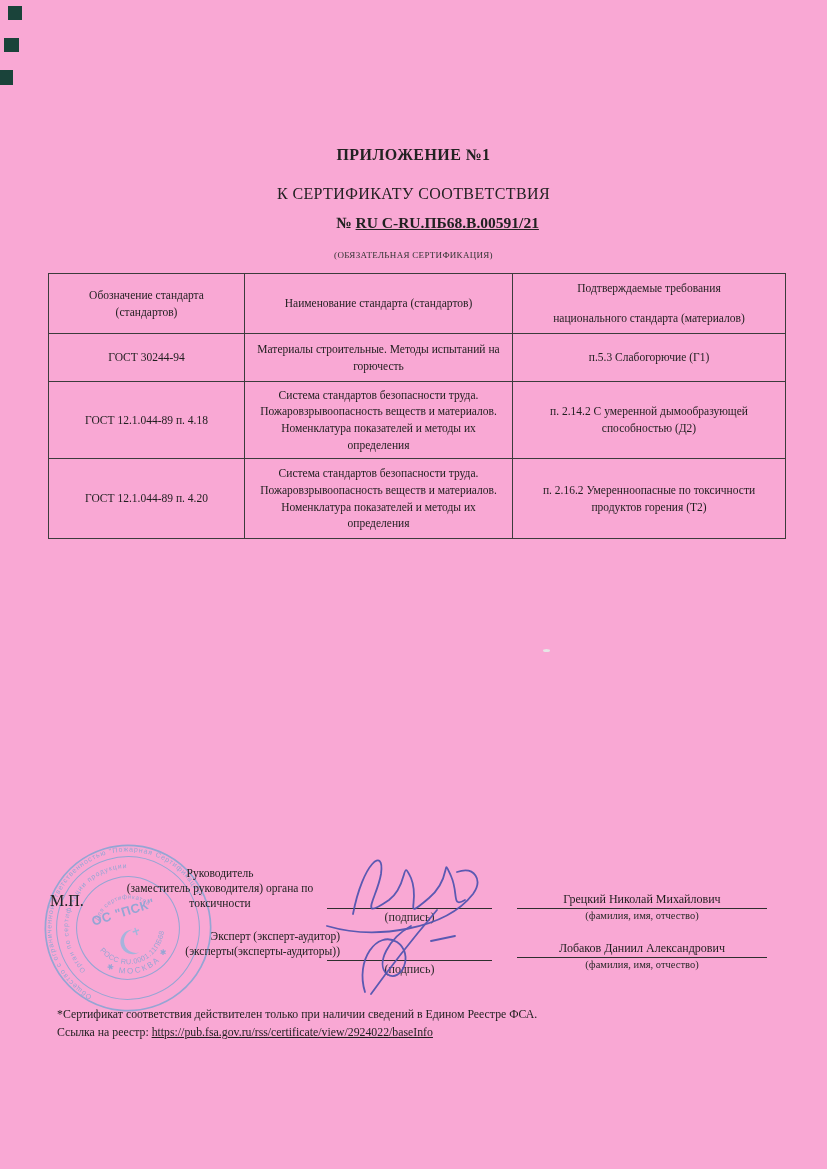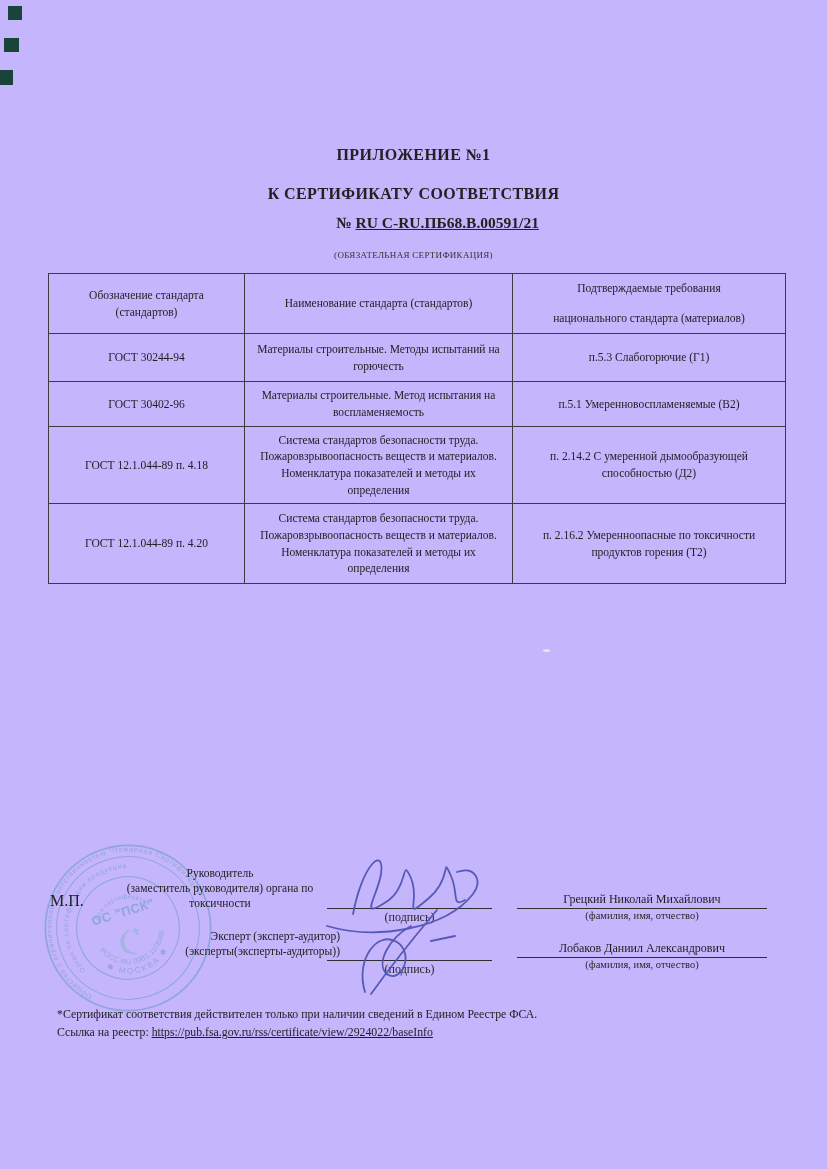--- a/index.html
+++ b/index.html
@@ -1,29 +1,29 @@
 <!DOCTYPE html>
 <html><head>
 <meta charset="utf-8">
 <style>
   html,body{margin:0;padding:0;background:#888;}
   .page{
     position:relative; width:827px; height:1169px; margin:0 auto;
-    background:#c4b5fd; overflow:hidden;
+    background:#f9a8d4; overflow:hidden;
     font-family:"Liberation Serif","DejaVu Serif",serif;
     color:#222;
   }
   
   .corner-mark{position:absolute; background:#1a433a;}
   .speck{position:absolute; width:7px; height:3px; background:#e6e6e6; border-radius:50%;}
 
   
   .doc-header{position:absolute; left:0; right:0; text-align:center;}
   .title-1{top:146px; font-size:16px; font-weight:bold; letter-spacing:.4px;}
-  .title-2{top:185px; font-size:16px; font-weight:bold; letter-spacing:.4px;}
+  .title-2{top:185px; font-size:16px; font-weight:normal; letter-spacing:.4px;}
   .cert-no{top:214px; font-size:15.5px; font-weight:bold;padding-left:48px;}
   .cert-no .u{text-decoration:underline;}
   .subtitle{top:250px; font-size:9px; letter-spacing:.3px; color:#333;}
 
   
   table.std{
     position:absolute; left:48px; top:273px; width:737px;
     border-collapse:collapse; table-layout:fixed;
     font-size:11.5px; line-height:1.45; color:#1e1e1e;
   }
@@ -85,25 +85,20 @@
       <td class="hdr">
         <div>Подтверждаемые требования</div>
         <div class="hdr3-gap"></div>
         <div>национального стандарта (материалов)</div>
       </td>
     </tr>
     <tr style="height:48px;">
       <td>ГОСТ 30244-94</td>
       <td class="c-name">Материалы строительные. Методы испытаний на горючесть</td>
       <td class="c-req">п.5.3 Слабогорючие (Г1)</td>
-    </tr>
-    <tr style="height:45px;">
-      <td>ГОСТ 30402-96</td>
-      <td class="c-name">Материалы строительные. Метод испытания на воспламеняемость</td>
-      <td class="c-req">п.5.1 Умеренновоспламеняемые (В2)</td>
     </tr>
     <tr style="height:77px;">
       <td>ГОСТ 12.1.044-89 п. 4.18</td>
       <td class="c-name">Система стандартов безопасности труда. Пожаровзрывоопасность веществ и материалов. Номенклатура показателей и методы их определения</td>
       <td class="c-req">п. 2.14.2 С умеренной дымообразующей способностью (Д2)</td>
     </tr>
     <tr style="height:80px;">
       <td>ГОСТ 12.1.044-89 п. 4.20</td>
       <td class="c-name">Система стандартов безопасности труда. Пожаровзрывоопасность веществ и материалов. Номенклатура показателей и методы их определения</td>
       <td class="c-req">п. 2.16.2 Умеренноопасные по токсичности продуктов горения (Т2)</td>

